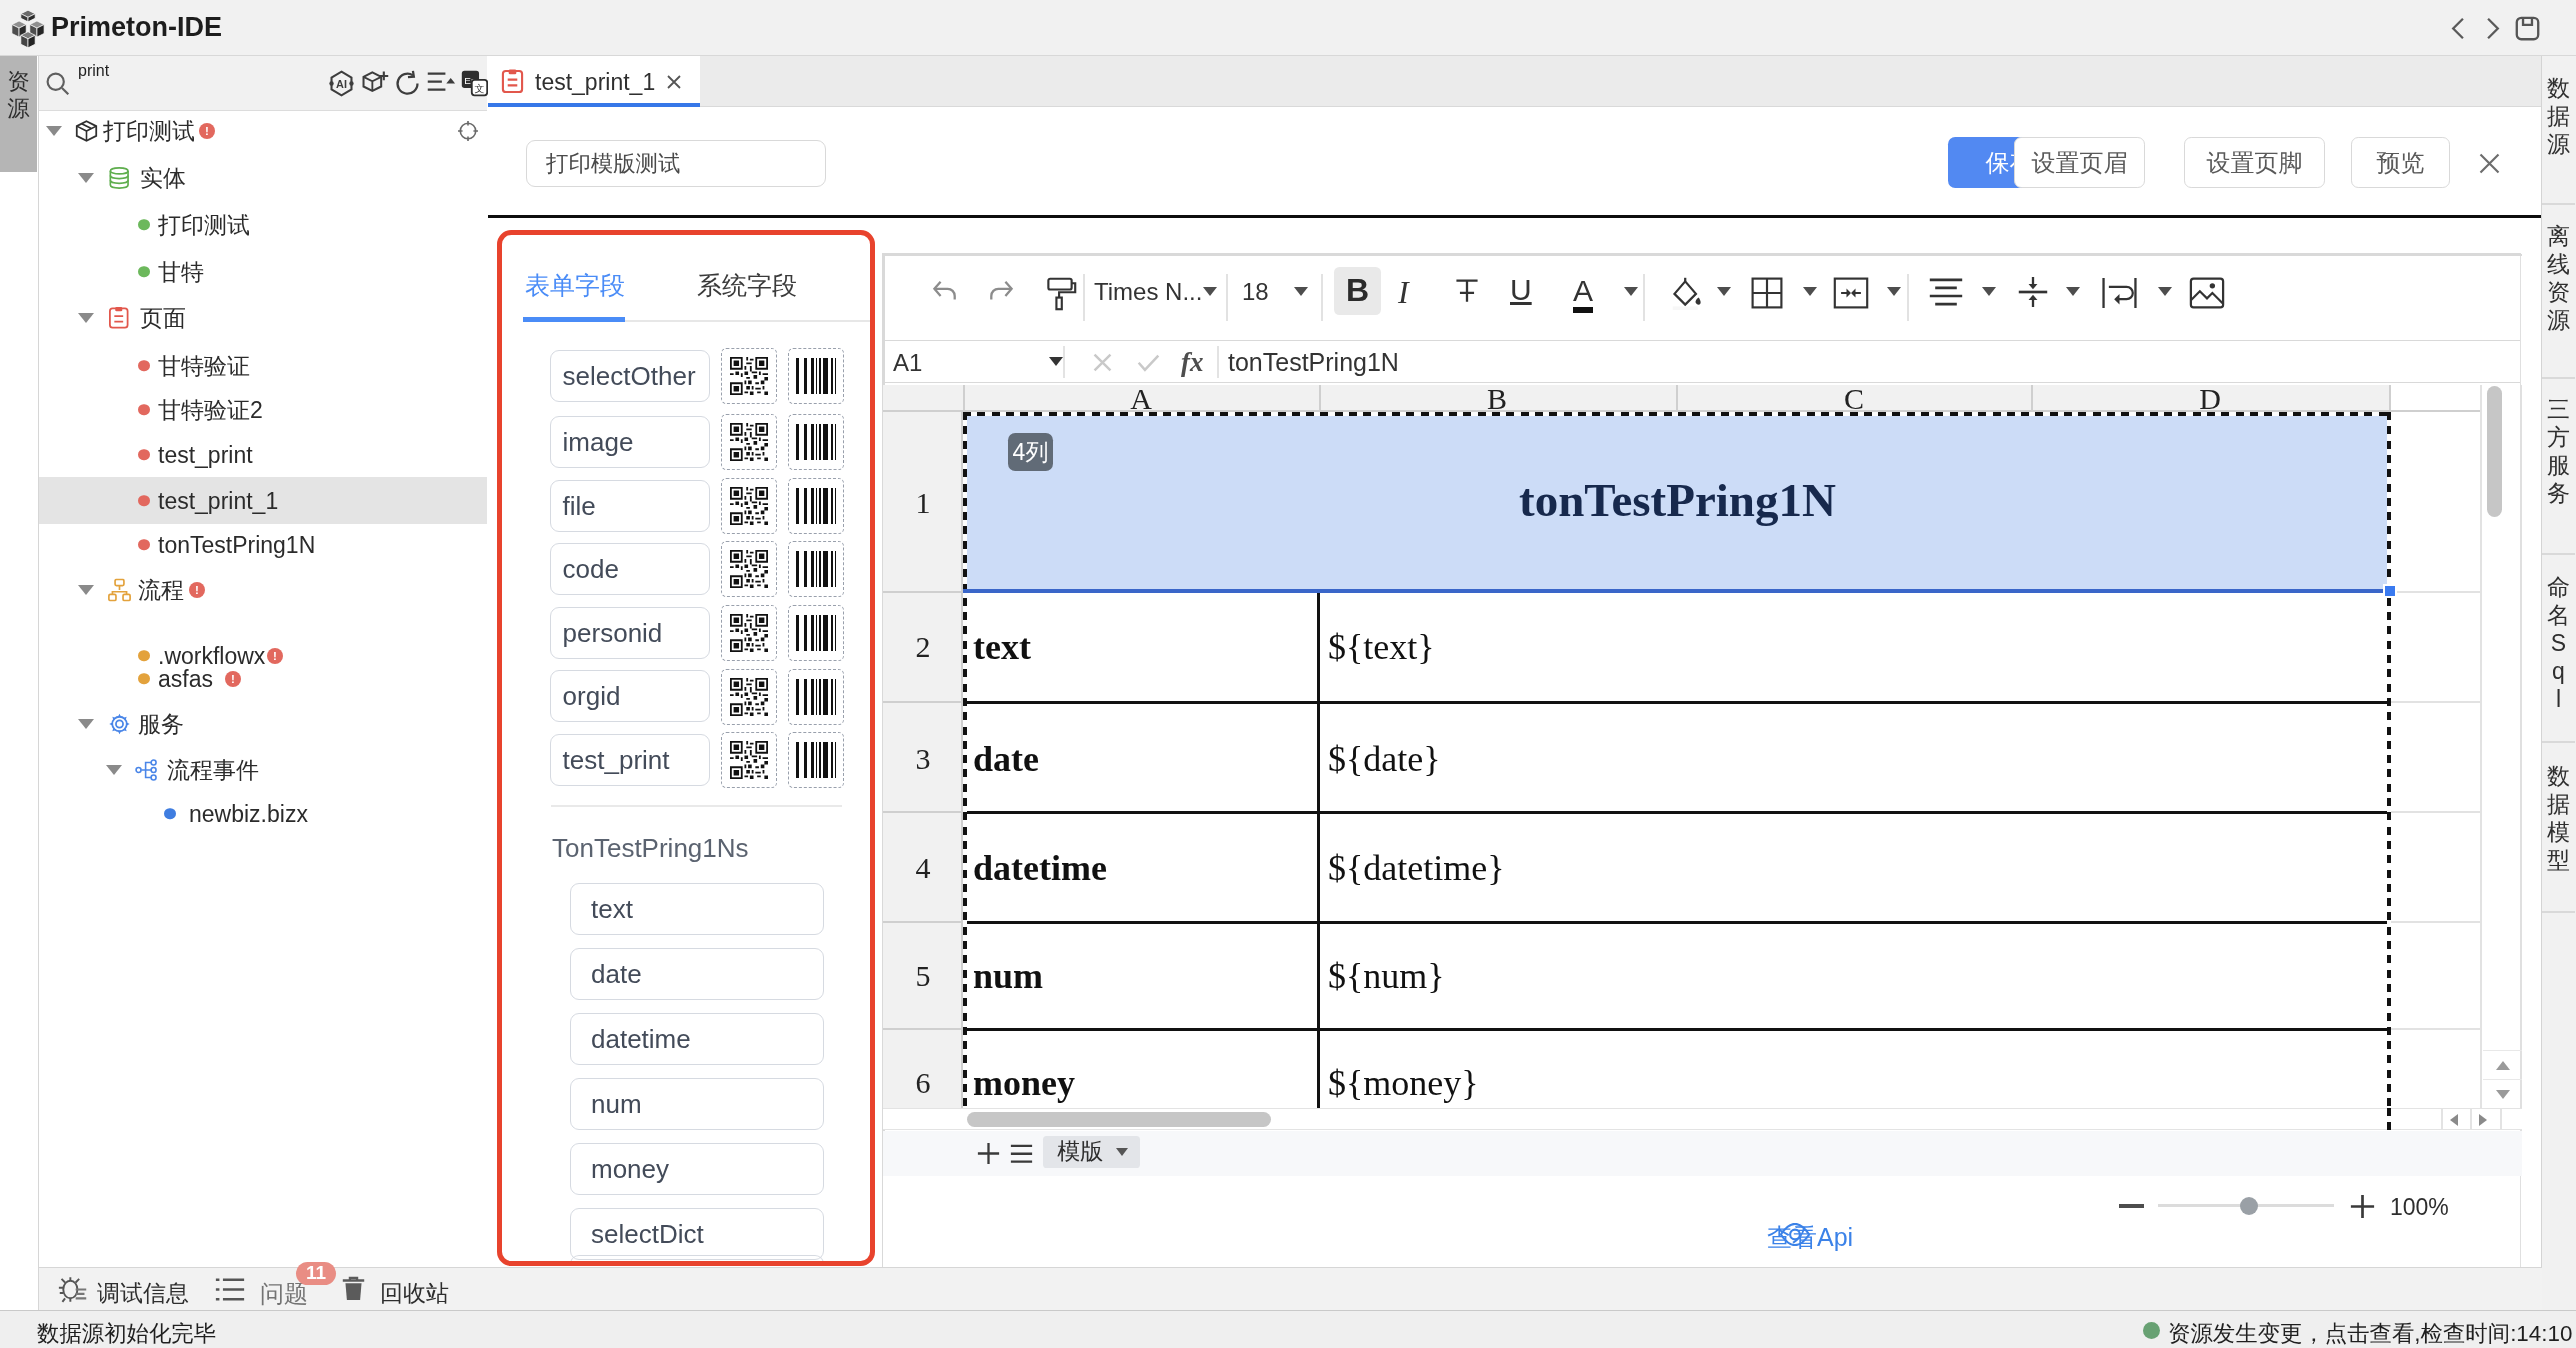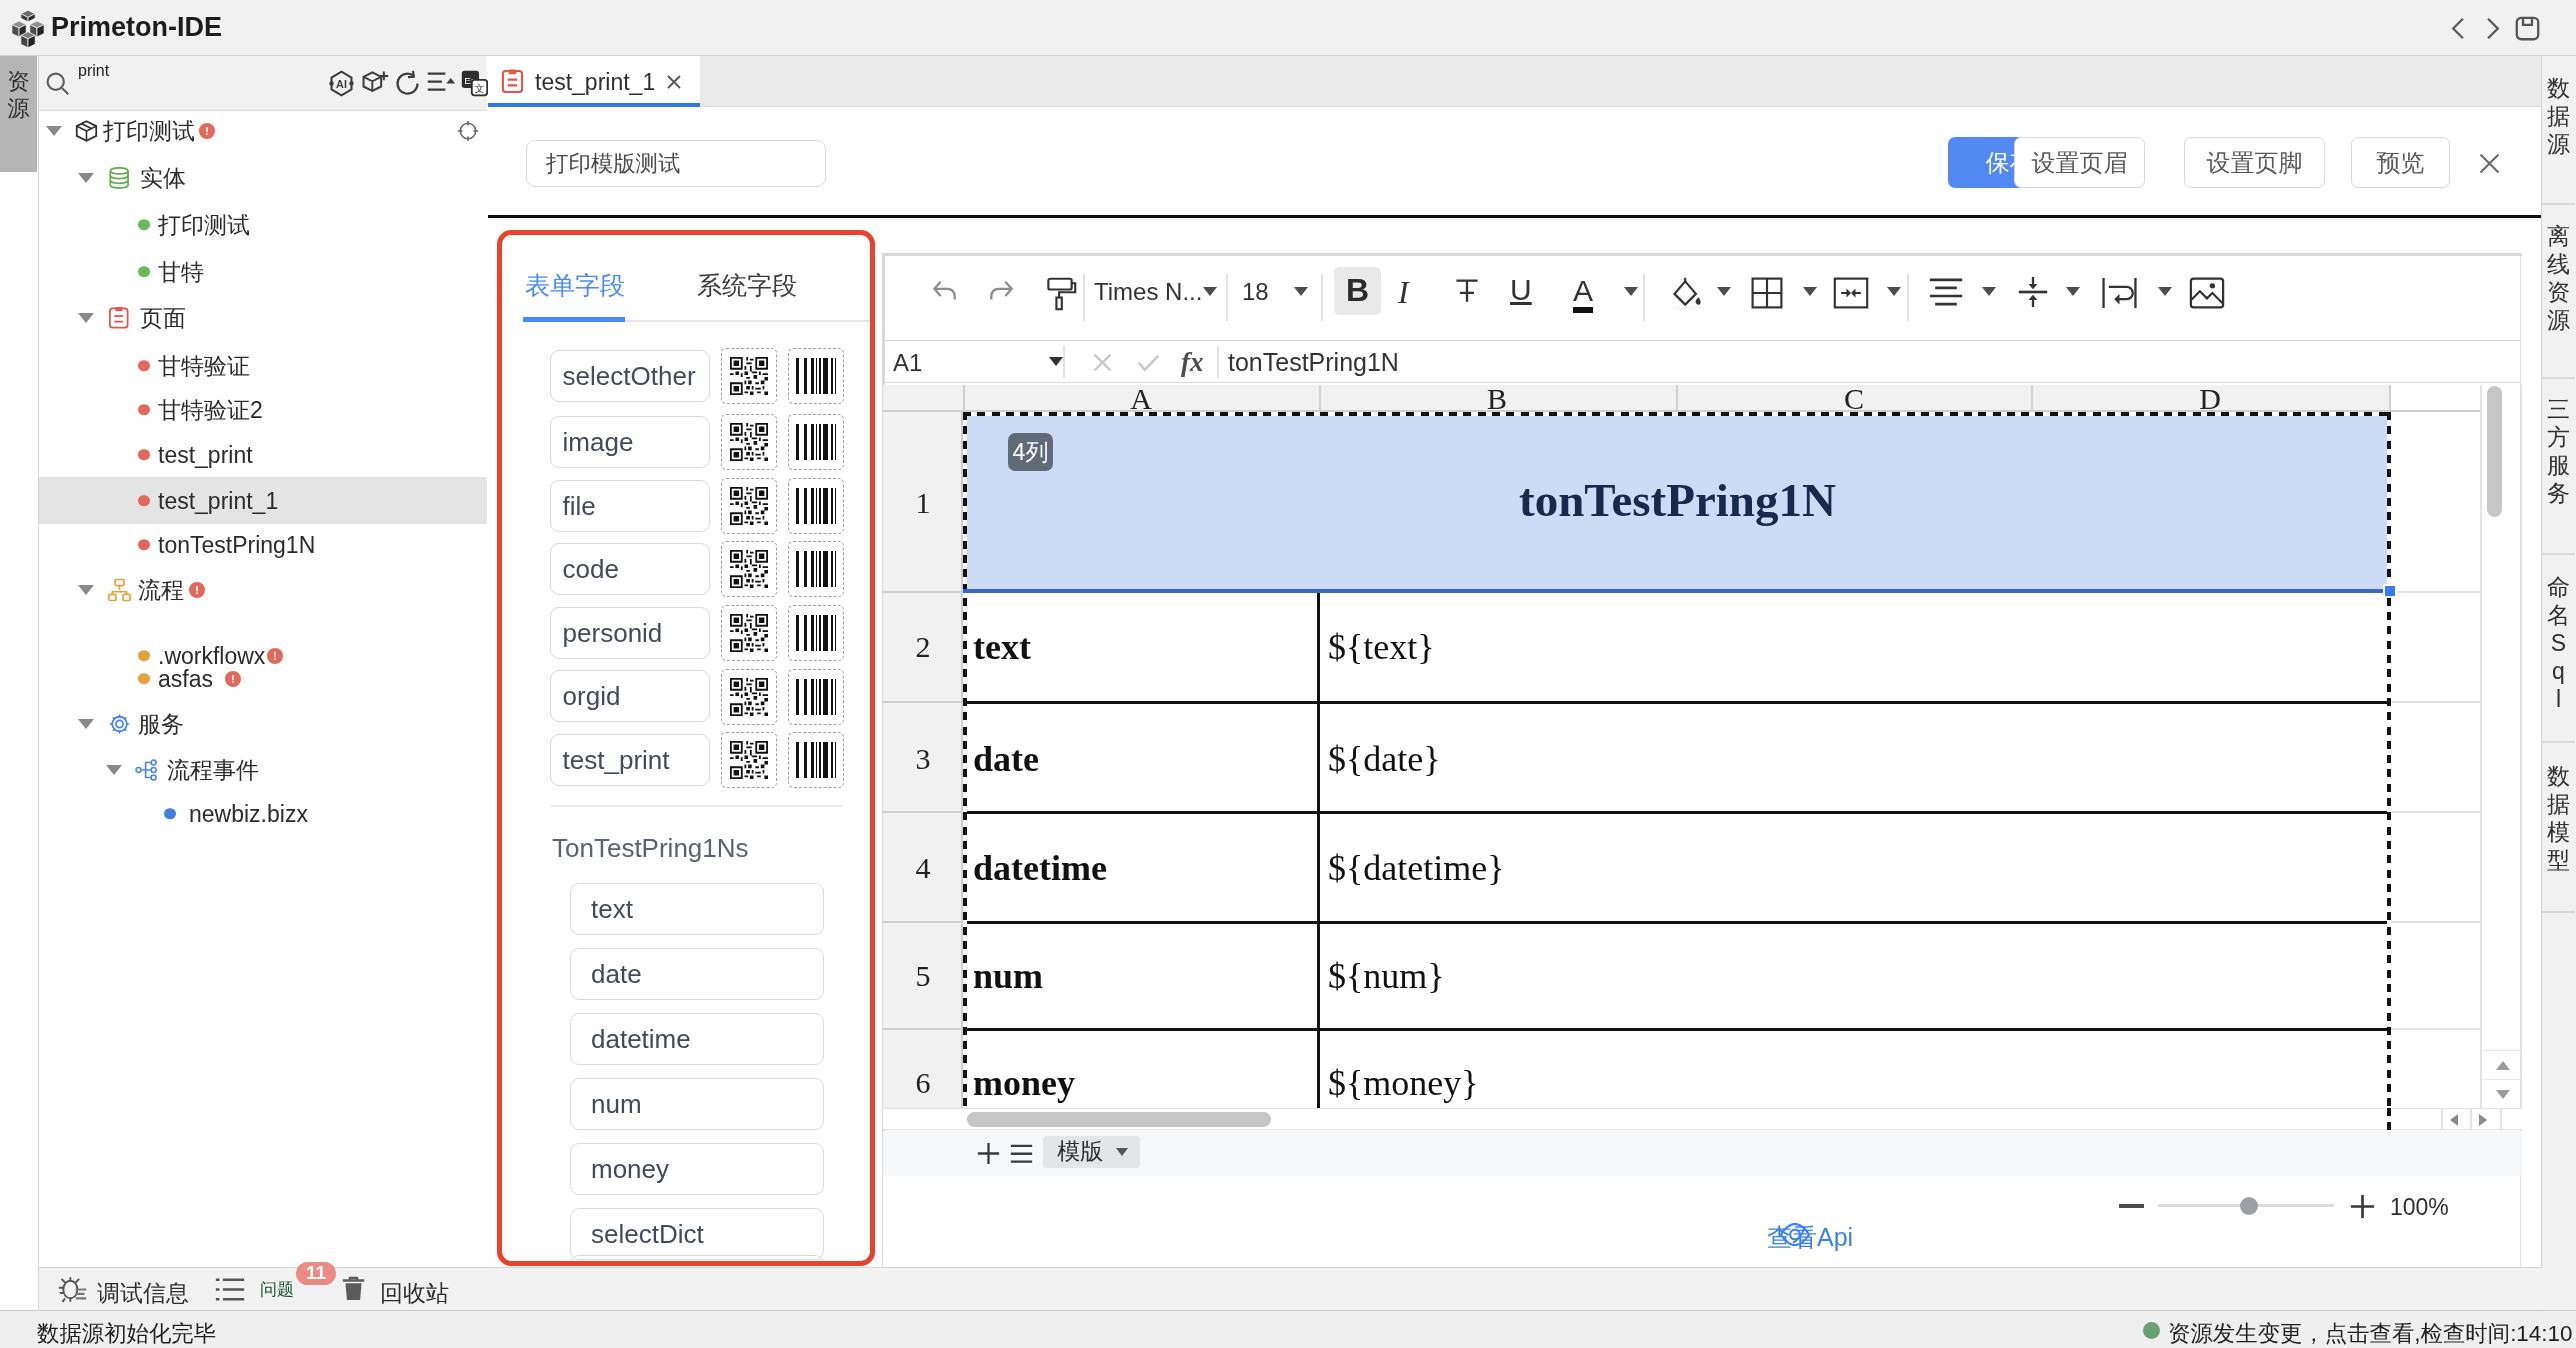--- a/index.html
+++ b/index.html
@@ -591,21 +591,21 @@
   <svg class="abs" style="left:19px;top:7.2px" width="30" height="29" viewBox="0 0 34 32">
       <ellipse cx="14" cy="16" rx="8" ry="10" stroke="#555" stroke-width="2.2" fill="none"></ellipse>
       <path d="M14 6 V2 M8 8 L4 4 M20 8 L24 4 M6 14 H1 M6 20 H2 M8 26 L5 30 M14 26 v4" stroke="#555" stroke-width="2.2"></path>
       <path d="M20 16 h12 M20 21 h10 M20 26 h12" stroke="#777" stroke-width="2.4"></path>
     </svg>
   <span class="abs" style="left:58px;top:10px;font-size:23px;color:#2e2e2e">调试信息</span>
   <svg class="abs" style="left:176px;top:9px" width="30" height="25" viewBox="0 0 34 28">
       <path d="M9 3 h24 M9 14 h24 M9 25 h24" stroke="#555" stroke-width="3"></path>
       <path d="M1 3 h4 M1 14 h4 M1 25 h4" stroke="#555" stroke-width="3"></path>
     </svg>
-  <span class="abs" style="left:221px;top:10px;font-size:17px;color:#14532d">问题</span>
+  <span class="abs" style="left:221px;top:10px;font-size:24px;color:#737373">问题</span>
   <div class="abs ctr" style="left:257px;top:-6.3px;width:40px;height:23px;border-radius:11.6px;background:#e98d84;color:#fff;font-size:19px;font-weight:700">11</div>
   <svg class="abs" style="left:302px;top:7.2px" width="25" height="27" viewBox="0 0 28 30">
       <path d="M2 6 h24 M10 6 V3 h8 v3" stroke="#5b5b5b" stroke-width="2.6" fill="none"></path>
       <path d="M5 9 h18 l-1.6 19 h-14.8 Z" fill="#5b5b5b"></path>
     </svg>
   <span class="abs" style="left:341px;top:10px;font-size:23px;color:#2e2e2e">回收站</span>
 </div>
 <div id="statusbar">
   <span class="abs" style="left:37px;top:7.2px">数据源初始化完毕</span>
   <span class="abs" style="right:416px;top:10.7px;width:17px;height:17px;border-radius:50%;background:#68a173"></span>

